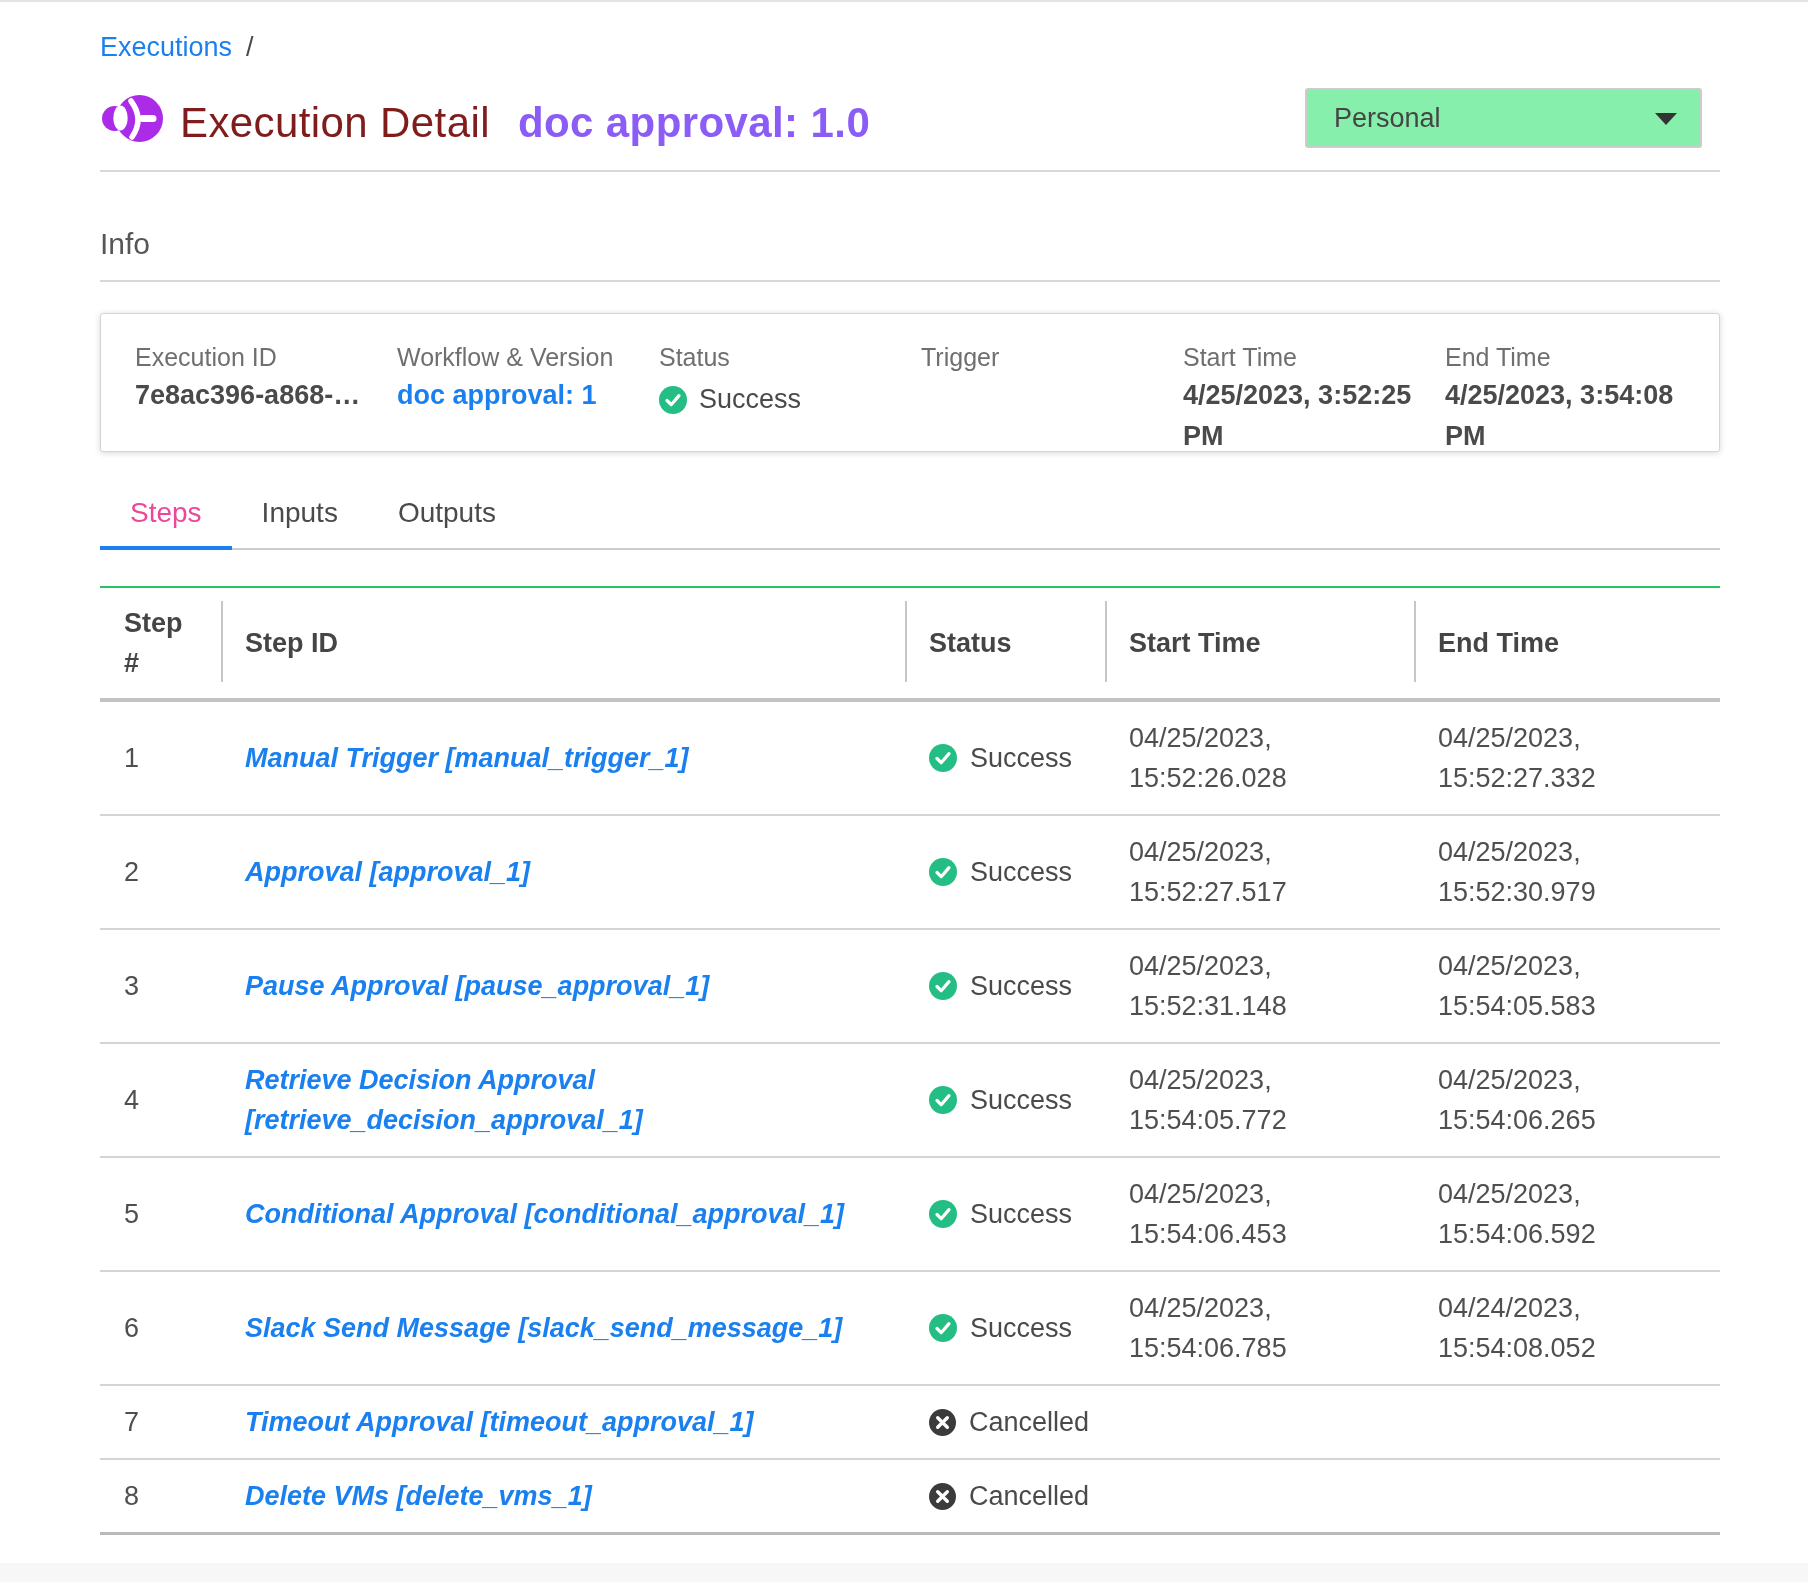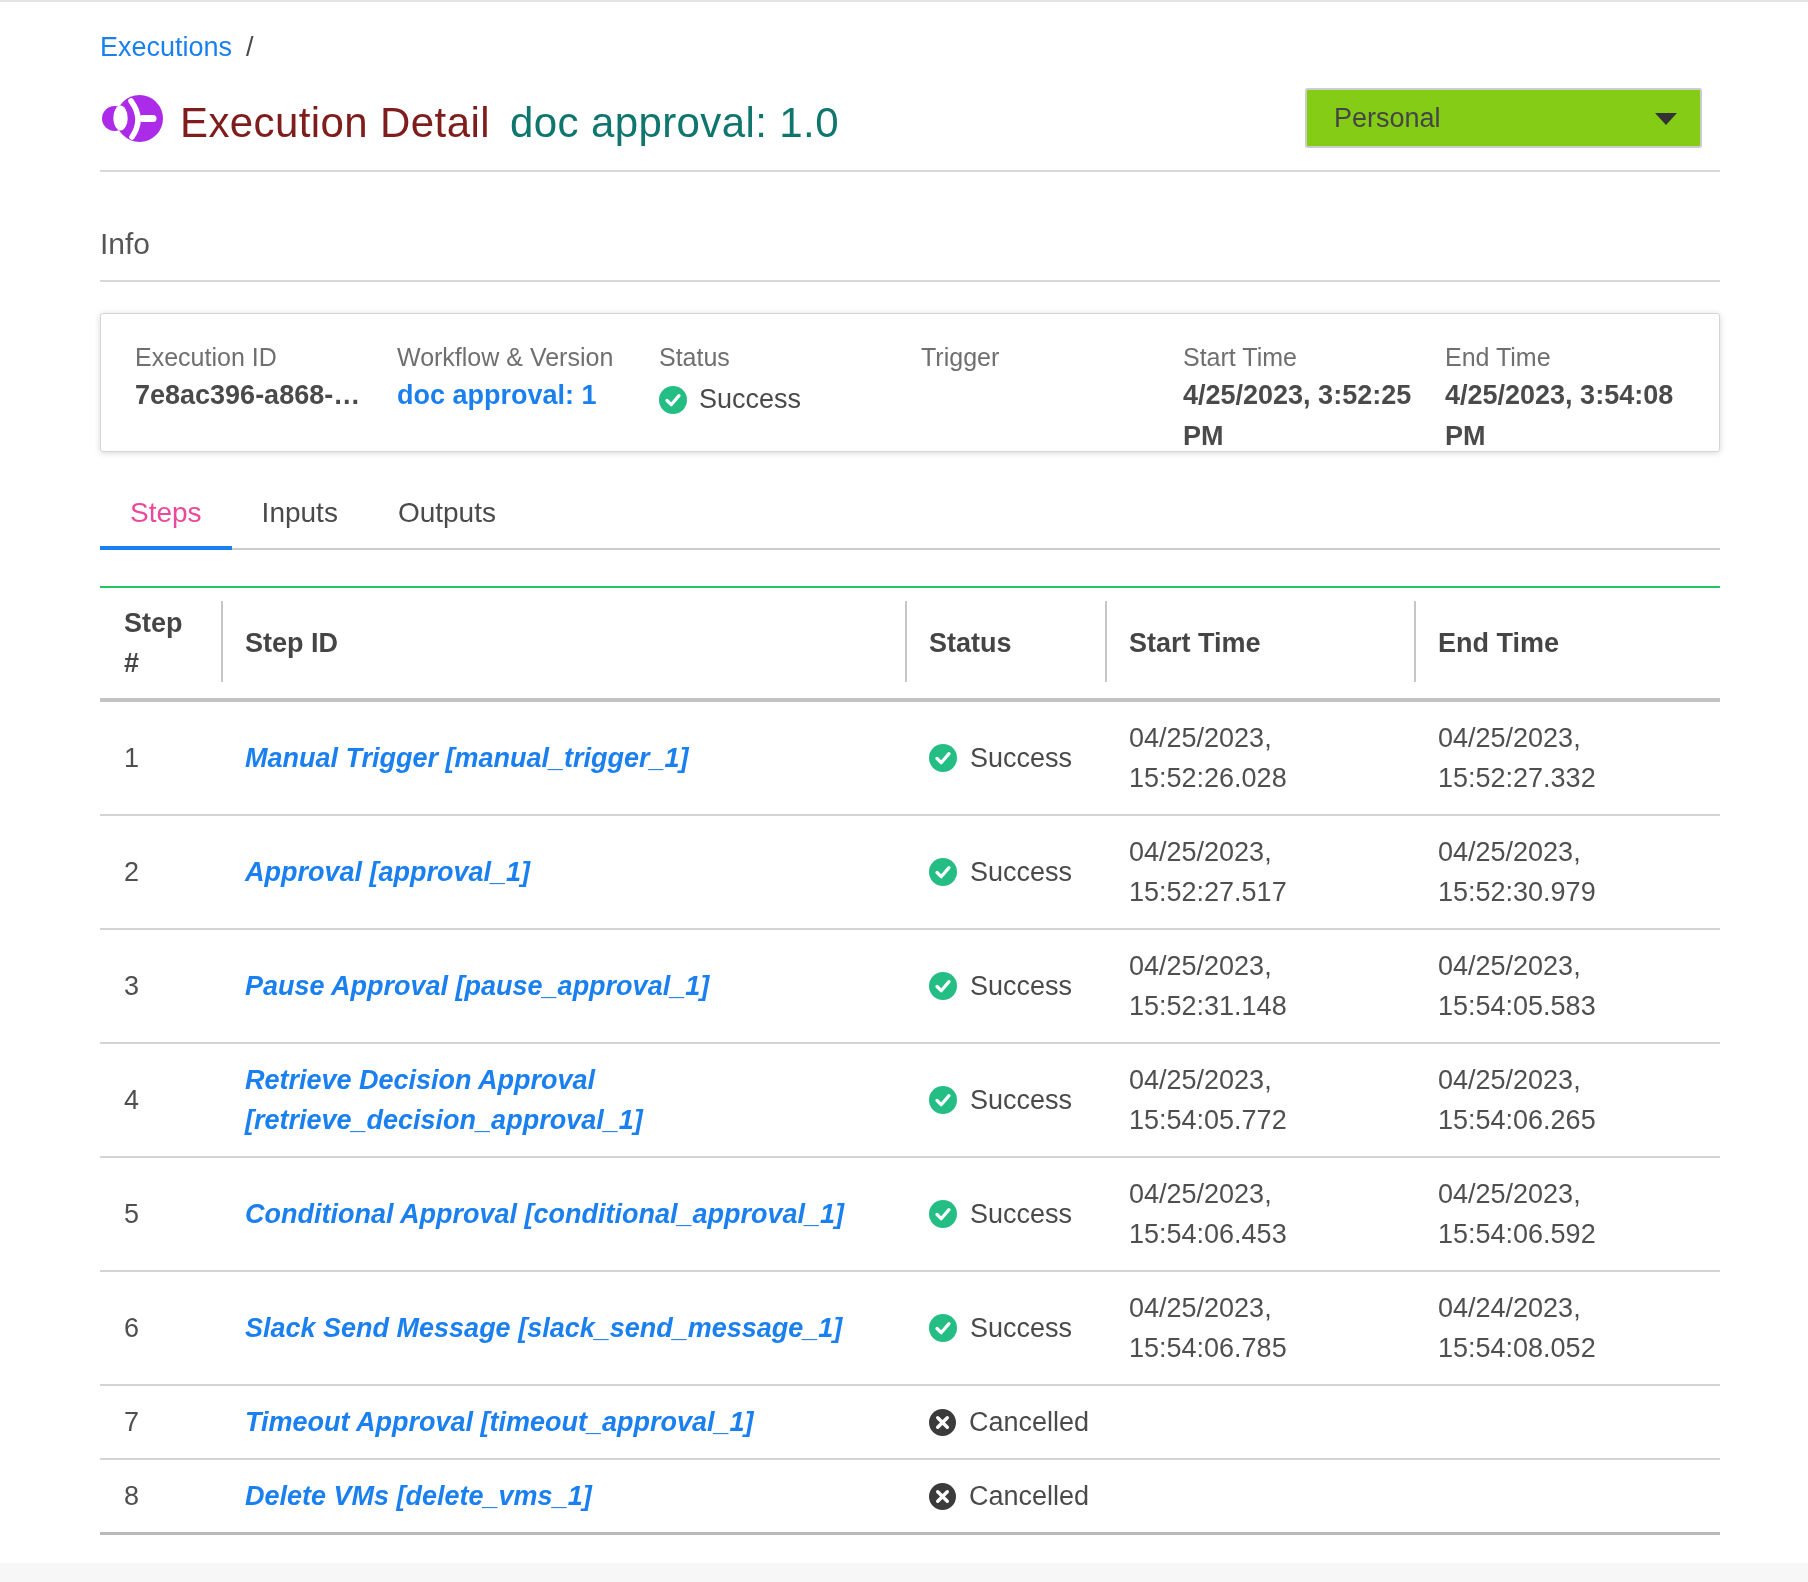--- a/index.html
+++ b/index.html
@@ -11,25 +11,25 @@
   
   .breadcrumb { padding-top:32px; font-size:27px; line-height:30px; color:#4a4a4a; }
   .breadcrumb a { color:#1b80ef; text-decoration:none; cursor:pointer; }
   .breadcrumb .sep { margin-left:14px; color:#4a4a4a; }
 
   
   .title-row { margin-top:20px; height:72px; display:flex; align-items:center; }
   .title-row svg { flex:0 0 auto; display:block; }
   .title-texts { margin-left:16px; font-size:42px; line-height:48px; white-space:nowrap; letter-spacing:0.4px; position:relative; top:5px; }
   .title-main { font-weight:400; color:#7f1d1d; }
-  .title-sub { font-weight:400; color:#0f766e; margin-left:20px; }
+  .title-sub { font-weight:700; color:#8b5cf6; margin-left:28px; }
 
   
   .workspace-select { position:absolute; left:1205px; top:88px; width:397px; height:60px;
-    border:2px solid #cccccc; border-radius:3px; background:#84cc16; display:flex; align-items:center;
+    border:2px solid #cccccc; border-radius:3px; background:#86efac; display:flex; align-items:center;
     font-size:27px; color:#454545; padding-left:27px; cursor:pointer; }
   .workspace-caret { position:absolute; right:23px; top:50%; margin-top:-5px;
     width:0; height:0; border-left:11px solid transparent; border-right:11px solid transparent;
     border-top:12px solid #333333; }
 
   hr.rule { border:none; height:2px; background:#d8d8d8; }
   .rule1 { margin-top:16px; }
   .section-title { margin-top:54px; font-size:30px; line-height:36px; font-weight:400; color:#565656; }
   .rule2 { margin-top:18px; }
 

